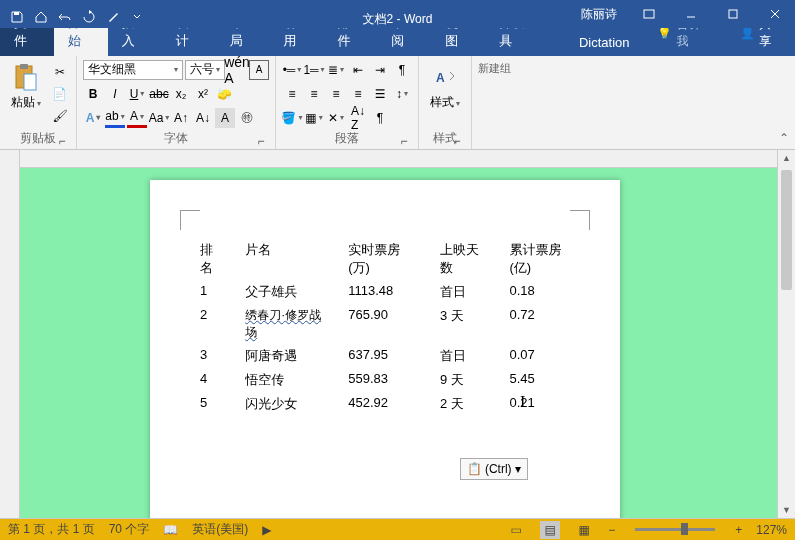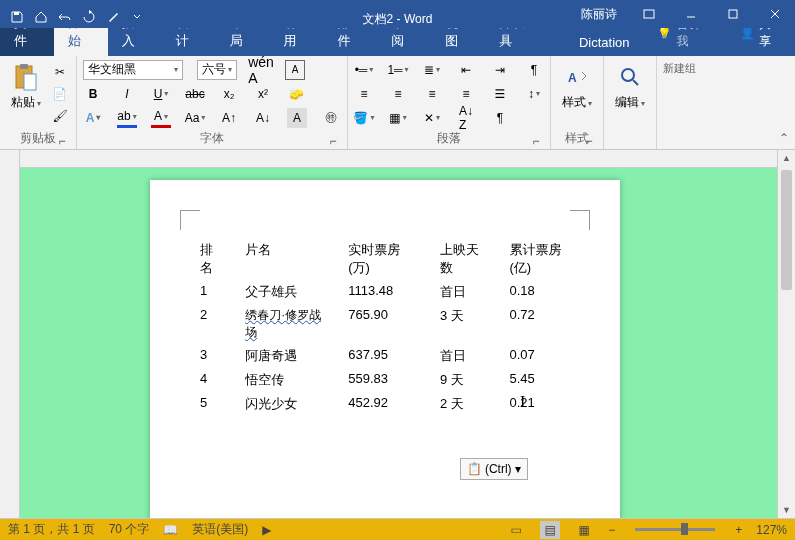--- a/index.html
+++ b/index.html
@@ -22,21 +22,21 @@
 .ribbon{background:#f3f3f3;height:94px;border-bottom:1px solid #c8c8c8;display:flex;position:relative}
 .group{border-right:1px solid #d4d4d4;padding:3px 6px 2px;display:flex;flex-direction:column;position:relative}
 .group-body{flex:1;display:flex;gap:4px}
 .group-label{text-align:center;font-size:11px;color:#666;padding-top:2px;position:relative}
 .dlg-launch{position:absolute;right:2px;bottom:1px;width:12px;height:12px;cursor:pointer}
 .col{display:flex;flex-direction:column;gap:2px;justify-content:center}
 .big-btn{display:flex;flex-direction:column;align-items:center;gap:2px;padding:2px 4px;cursor:pointer}
 .big-btn .ico{width:32px;height:32px;display:flex;align-items:center;justify-content:center}
 .big-btn .lbl{font-size:11px;text-align:right;line-height:1.2}
 .sm-btn{width:20px;height:20px;display:flex;align-items:center;justify-content:center;cursor:pointer}
-.font-row{display:flex;gap:14px;align-items:center}
+.font-row{display:flex;gap:2px;align-items:center}
 .font-combo{border:1px solid #ababab;background:#fff;height:20px;padding:0 4px;display:flex;align-items:center;min-width:100px}
 .size-combo{border:1px solid #ababab;background:#fff;height:20px;padding:0 4px;display:flex;align-items:center;min-width:34px}
 .dd{font-size:8px;color:#666;margin-left:2px}
 .doc-area{position:absolute;top:150px;bottom:22px;left:0;right:18px;background:#86efac;overflow:hidden}
 .ruler-v{position:absolute;left:0;top:0;bottom:0;width:20px;background:#f0f0f0;border-right:1px solid #ccc}
 .ruler-h{position:absolute;left:20px;top:0;right:0;height:18px;background:#f0f0f0;border-bottom:1px solid #ccc}
 .page{position:absolute;left:150px;top:30px;width:470px;height:420px;background:#fff;box-shadow:0 0 6px rgba(0,0,0,0.3)}
 .corner{position:absolute;width:20px;height:20px;border-color:#999}
 .corner.tl{left:30px;top:30px;border-left:1px solid #999;border-top:1px solid #999}
 .corner.tr{right:30px;top:30px;border-right:1px solid #999;border-top:1px solid #999}
@@ -253,34 +253,20 @@
               <text x="4" y="18" font-size="16" fill="#2b579a" font-weight="bold">A</text>
               <path d="M18 8l4 4-4 4" fill="none" stroke="#888"></path>
             </svg>
           </div>
         <div class="lbl"><span>样式</span><span class="dd">▾</span></div>
       </div>
     </div>
     <div class="group-label"><span>样式</span><span class="dlg-launch">⌐</span></div>
   </div>
 
-  <div class="group">
-    <div class="group-body">
-      <div class="big-btn">
-        <div class="ico">
-            <svg width="24" height="24" viewBox="0 0 24 24">
-              <circle cx="10" cy="10" r="6" fill="none" stroke="#2b579a" stroke-width="2"></circle>
-              <line x1="15" y1="15" x2="20" y2="20" stroke="#2b579a" stroke-width="2"></line>
-            </svg>
-          </div>
-        <div class="lbl"><span>编辑</span><span class="dd">▾</span></div>
-      </div>
-    </div>
-    <div class="group-label">&nbsp;</div>
-  </div>
 
   <div class="group" style="border-right:none">
     <div class="group-label">新建组</div>
   </div>
   <div class="collapse-ribbon">⌃</div>
 </div>
 
 <div class="doc-area">
   <div class="ruler-v"></div>
   <div class="ruler-h"></div>

